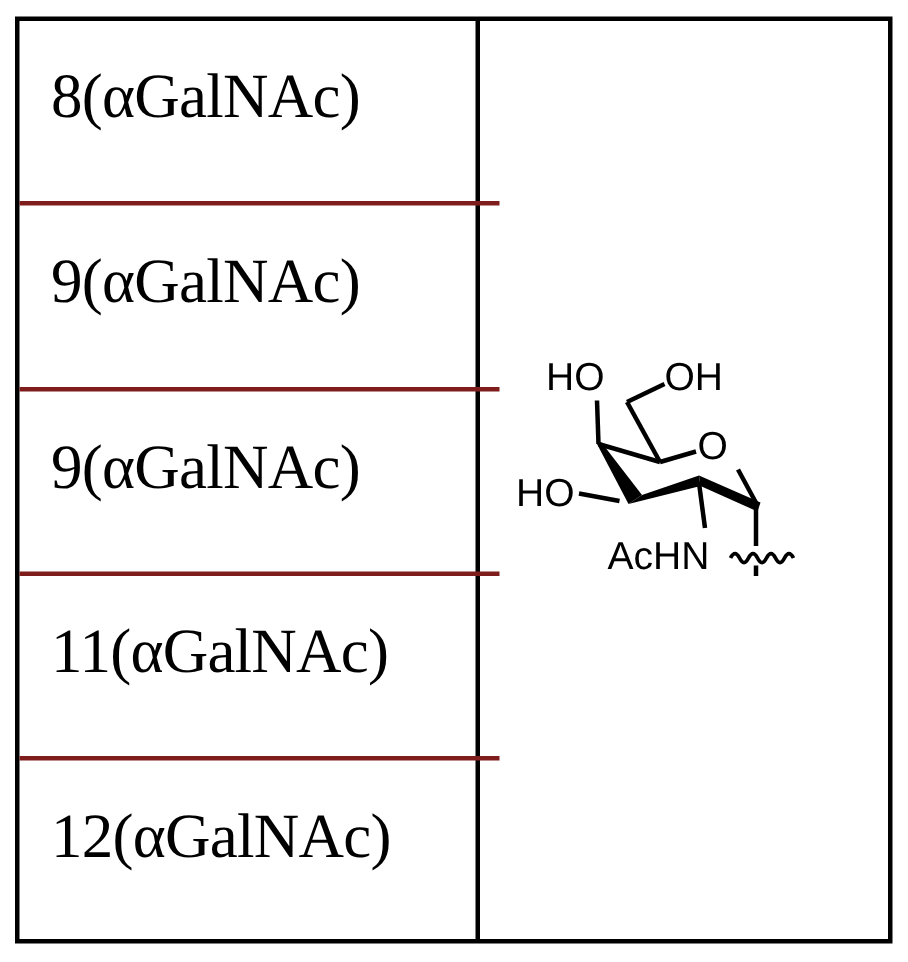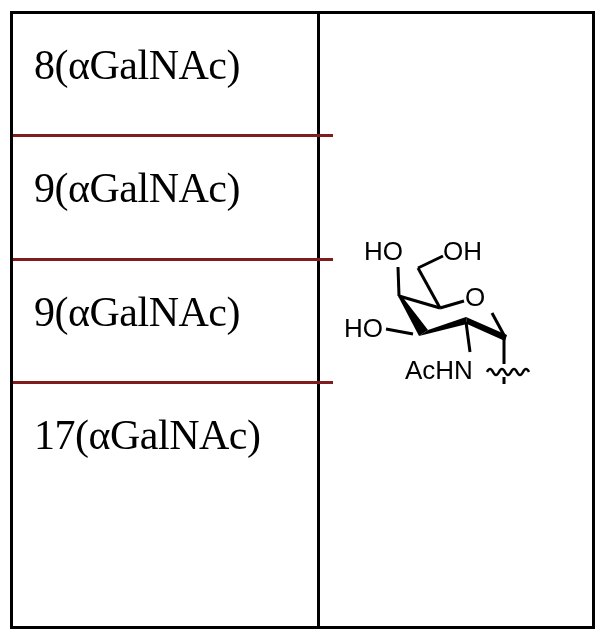--- a/index.html
+++ b/index.html
@@ -79,21 +79,24 @@
     <div class="row" style="top:0px;">
       <span class="row-label">8(αGalNAc)</span>
     </div>
     <div class="row divided" style="top:120px;">
       <span class="row-label">9(αGalNAc)</span>
     </div>
     <div class="row divided" style="top:244px;">
       <span class="row-label">9(αGalNAc)</span>
     </div>
     <div class="row divided" style="top:367px;">
-      <span class="row-label">17(αGalNAc)</span>
+      <span class="row-label">11(αGalNAc)</span>
+    </div>
+    <div class="row divided" style="top:490px;">
+      <span class="row-label">12(αGalNAc)</span>
     </div>
   </div>
 
   <div class="right-col">
 
     <svg class="structure" width="272" height="612" viewBox="320 14 272 612">
 
       <g stroke="#000" stroke-width="3" fill="none" stroke-linecap="butt" stroke-linejoin="miter">
 
         <line x1="399" y1="296" x2="398" y2="267"></line>

